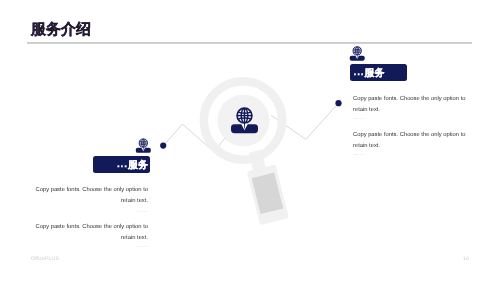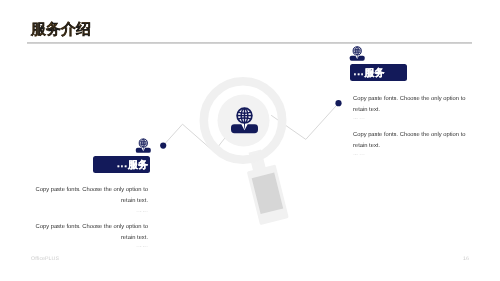--- a/index.html
+++ b/index.html
@@ -1,20 +1,20 @@
 <!DOCTYPE html>
 <html><head>
 <meta charset="utf-8">
 <style>
   html,body{margin:0;padding:0;}
   body{width:500px;height:281px;background:#ffffff;overflow:hidden;
        font-family:"Liberation Sans",sans-serif;-webkit-font-smoothing:antialiased;text-rendering:geometricPrecision;}
   .slide{position:relative;width:500px;height:281px;background:#fff;overflow:hidden;}
   .title{position:absolute;will-change:transform;left:31px;top:21px;font-size:15px;font-weight:bold;
-         color:#a16207;letter-spacing:0px;-webkit-text-stroke:0.35px #1b1b1b;}
+         color:#6d28d9;letter-spacing:0px;-webkit-text-stroke:0.35px #1b1b1b;}
   .title-rule{position:absolute;left:27px;top:41.5px;width:445px;height:2px;
          background:linear-gradient(#d8d8d8,#bdbdbd,#e8e8e8);}
   .footer-brand{position:absolute;will-change:transform;left:31px;top:256px;font-size:5.2px;color:#cdcdcd;
          letter-spacing:0.1px;}
   .page-num{position:absolute;will-change:transform;left:463px;top:256px;font-size:5.2px;color:#cdcdcd;}
   .badge{position:absolute;will-change:transform;box-sizing:border-box;border-radius:2.5px;color:#fff;
          font-size:10px;font-weight:bold;display:flex;align-items:center;letter-spacing:0px;-webkit-text-stroke:0.25px #ffffff;}
   .bdots{letter-spacing:0.85px;margin-right:0.2px;}
   .para{position:absolute;will-change:transform;font-size:5.8px;color:#2f2f2f;line-height:10.7px;}
   .dash{position:absolute;will-change:transform;font-size:5.2px;color:#d0d0d0;letter-spacing:0px;line-height:6px;font-family:"Liberation Sans",sans-serif;}

